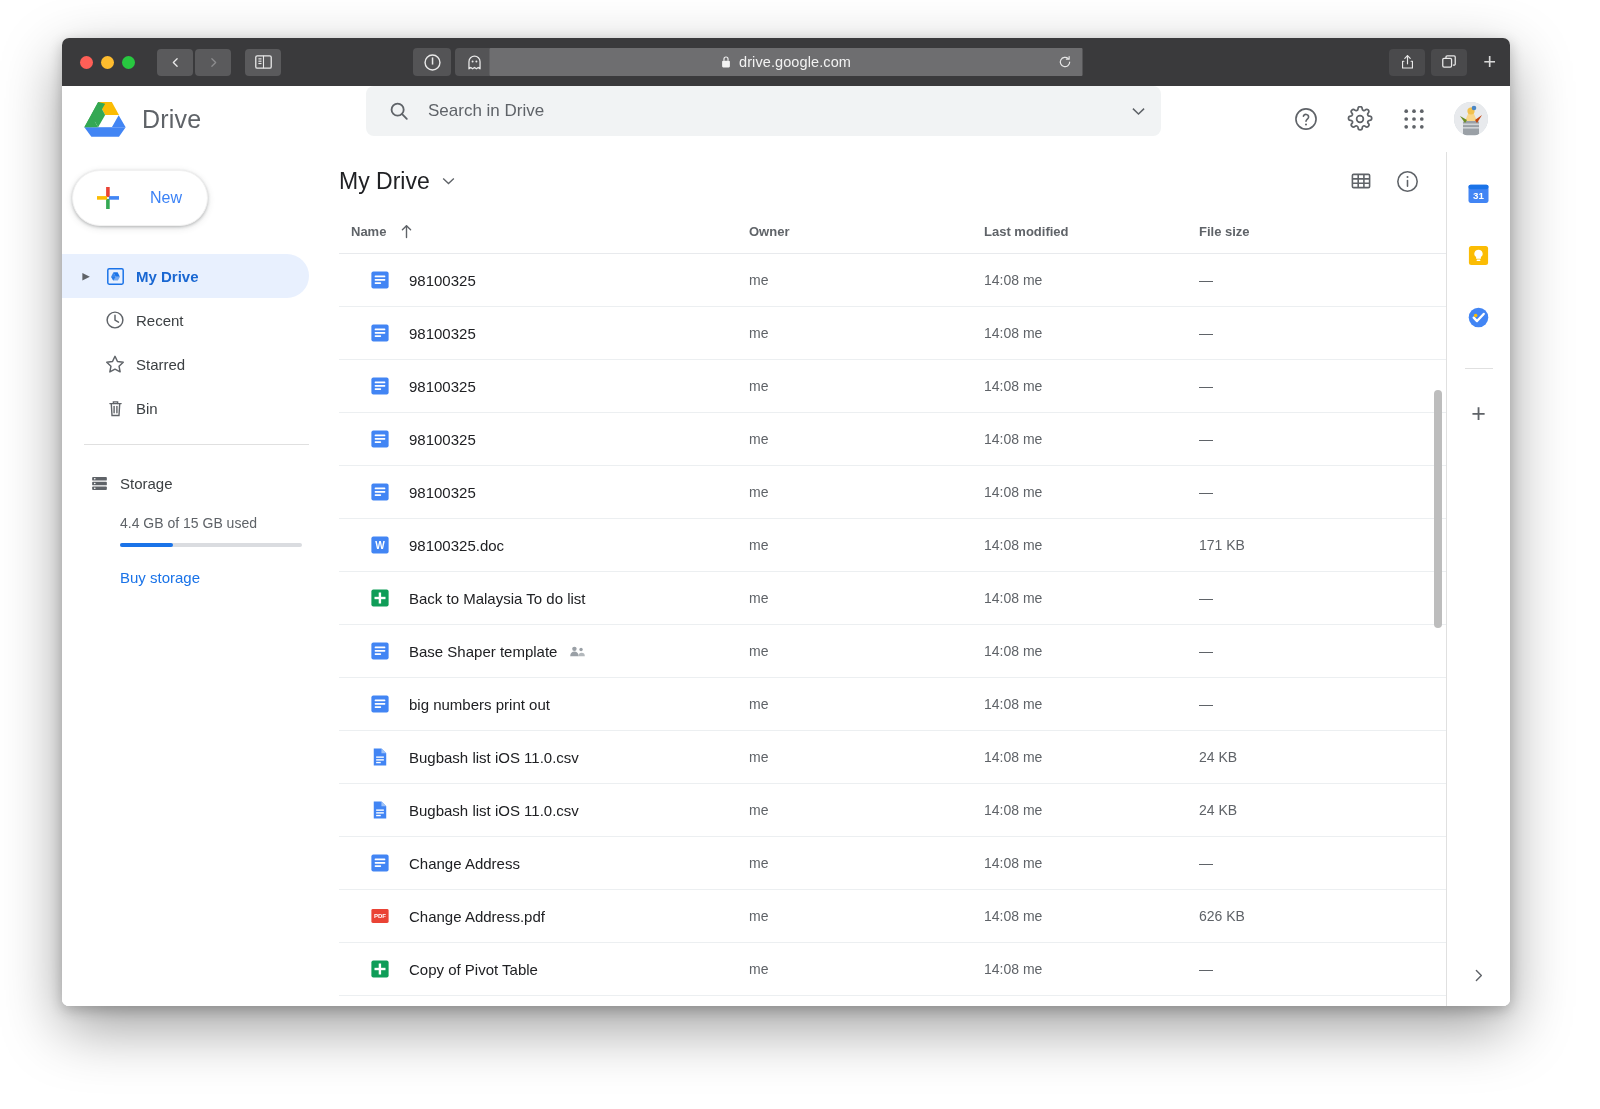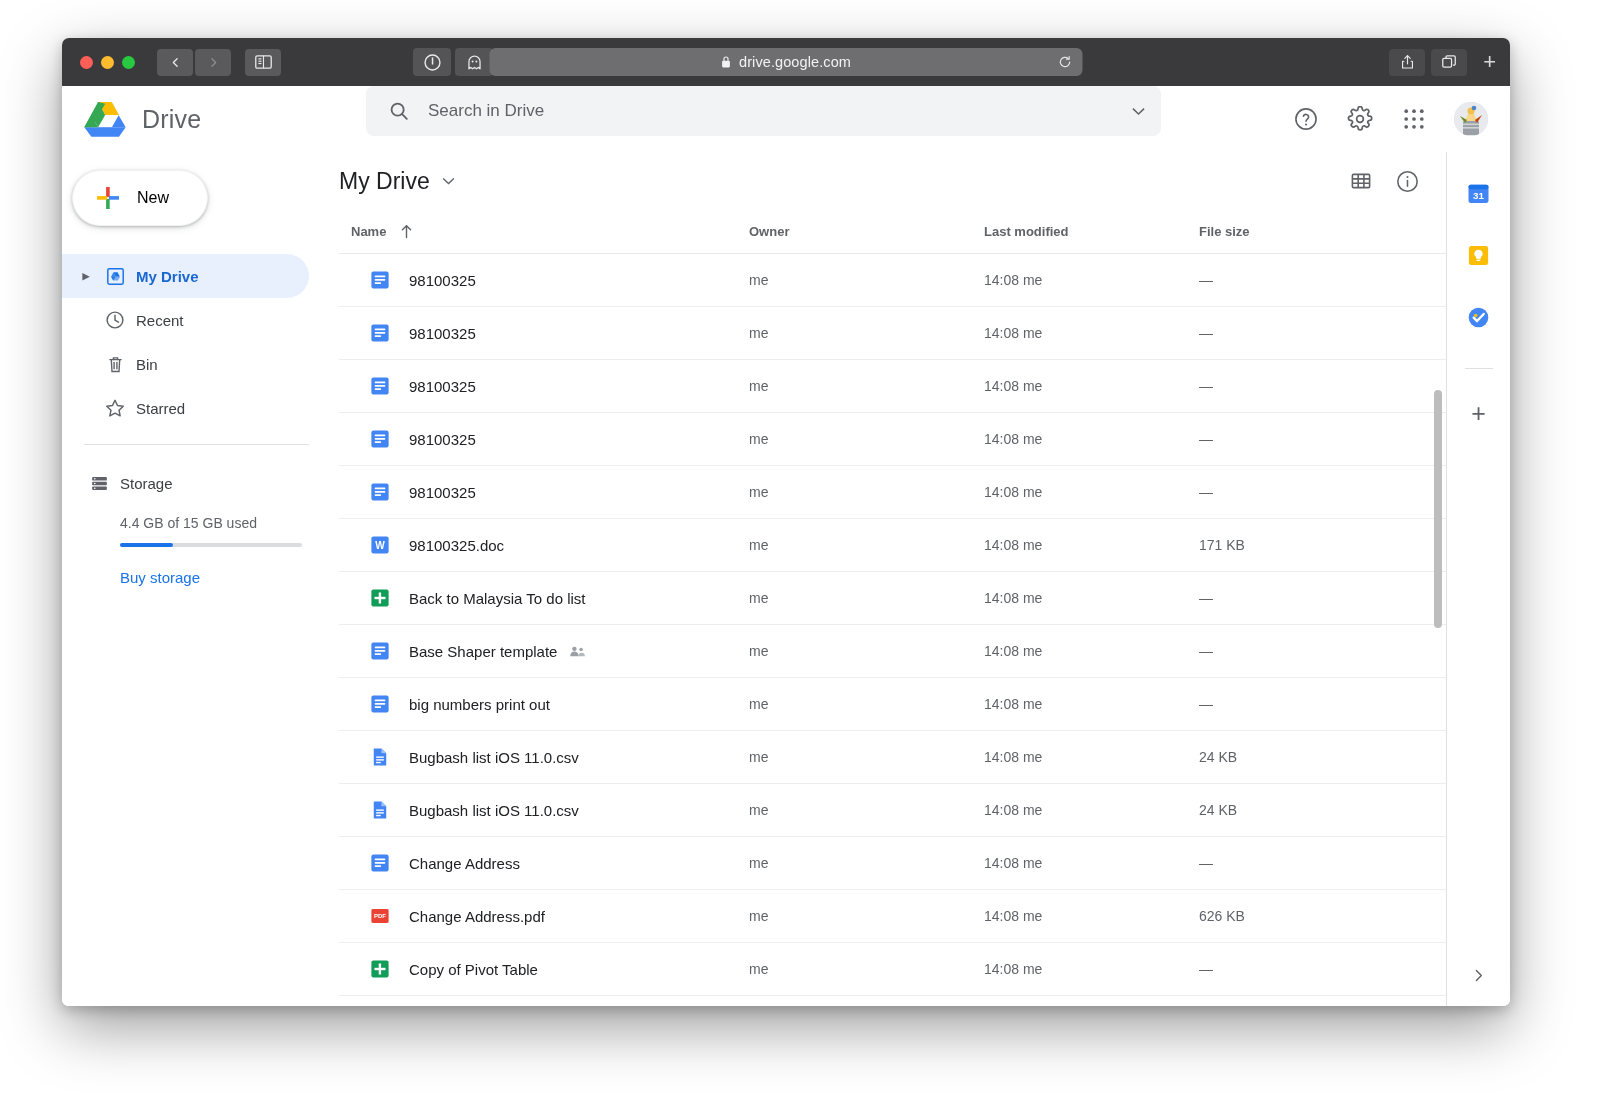--- a/index.html
+++ b/index.html
@@ -58,21 +58,21 @@
     background: #545456;
     border-radius: 4px;
     display: flex; align-items: center; justify-content: center;
   }
 
   .urlbar {
     position: absolute;
     left: 50%; transform: translateX(-50%);
     width: 593px; height: 28px;
     background: #6e6e70;
-    border-radius: 6px;
+    border-radius: 1px;
     display: flex; align-items: center; justify-content: center;
     gap: 7px;
   }
   .urltext {
     color: #f2f2f2;
     font-size: 14.5px;
     letter-spacing: .1px;
   }
   .reload {
     position: absolute; right: 10px; top: 50%;
@@ -139,21 +139,21 @@
     margin-left: 10px;
     width: 136px; height: 56px;
     background: #fff;
     border: 1px solid #f1f1f1;
     border-radius: 28px;
     box-shadow: 0 1px 3px rgba(60,64,67,.3), 0 2px 7px rgba(60,64,67,.15);
     display: flex; align-items: center;
     gap: 16px; padding-left: 22px;
     cursor: pointer;
   }
-  .newbtn span.label { font-size: 16px; color: #000000; }
+  .newbtn span.label { font-size: 16px; color: #3b82f6; margin-left: 13px; }
 
   .navlist { margin-top: 28px; }
   .navitem {
     height: 44px;
     display: flex; align-items: center;
     padding-left: 16px;
     border-radius: 0 22px 22px 0;
     margin-right: 18px;
     color: #3c4043;
     font-size: 15px;
@@ -434,39 +434,39 @@
                   <circle cx="12" cy="12" r="8.6"></circle>
                     <polyline points="12 6.8 12 12.2 15.8 14.4"></polyline>
                 </svg>
               </span>
               <span>Recent</span>
             </div>
 
             <div class="navitem">
               <span class="tri"></span>
               <span class="nicon">
+                <svg width="22" height="22" viewBox="0 0 24 24" fill="none" stroke="currentColor" stroke-width="1.6" stroke-linejoin="round">
+                  <polygon points="12 3.6 14.7 9.3 21 10.1 16.4 14.4 17.6 20.6 12 17.6 6.4 20.6 7.6 14.4 3 10.1 9.3 9.3"></polygon>
+                </svg>
+              </span>
+              <span>Starred</span>
+            </div>
+
+            <div class="navitem">
+              <span class="tri"></span>
+              <span class="nicon">
                 <svg width="21" height="21" viewBox="0 0 24 24" fill="none" stroke="currentColor" stroke-width="1.6" stroke-linecap="round">
                   <path d="M5.6 6.4h12.8"></path>
                     <path d="M7.2 6.4 8 20h8l.8-13.6"></path>
                   <path d="M9.6 6.2V4.4h4.8v1.8"></path>
                   <line x1="10.4" y1="9.6" x2="10.4" y2="16.8"></line>
                     <line x1="13.6" y1="9.6" x2="13.6" y2="16.8"></line>
                 </svg>
               </span>
               <span>Bin</span>
-            </div>
-
-            <div class="navitem">
-              <span class="tri"></span>
-              <span class="nicon">
-                <svg width="22" height="22" viewBox="0 0 24 24" fill="none" stroke="currentColor" stroke-width="1.6" stroke-linejoin="round">
-                  <polygon points="12 3.6 14.7 9.3 21 10.1 16.4 14.4 17.6 20.6 12 17.6 6.4 20.6 7.6 14.4 3 10.1 9.3 9.3"></polygon>
-                </svg>
-              </span>
-              <span>Starred</span>
             </div>
           </div>
 
           <div class="divider"></div>
 
           <div class="storage">
             <div class="storage-row">
               <span class="nicon">
                 <svg width="21" height="21" viewBox="0 0 24 24" fill="currentColor">
                   <rect x="3.6" y="4.6" width="16.8" height="4" rx="1"></rect>

